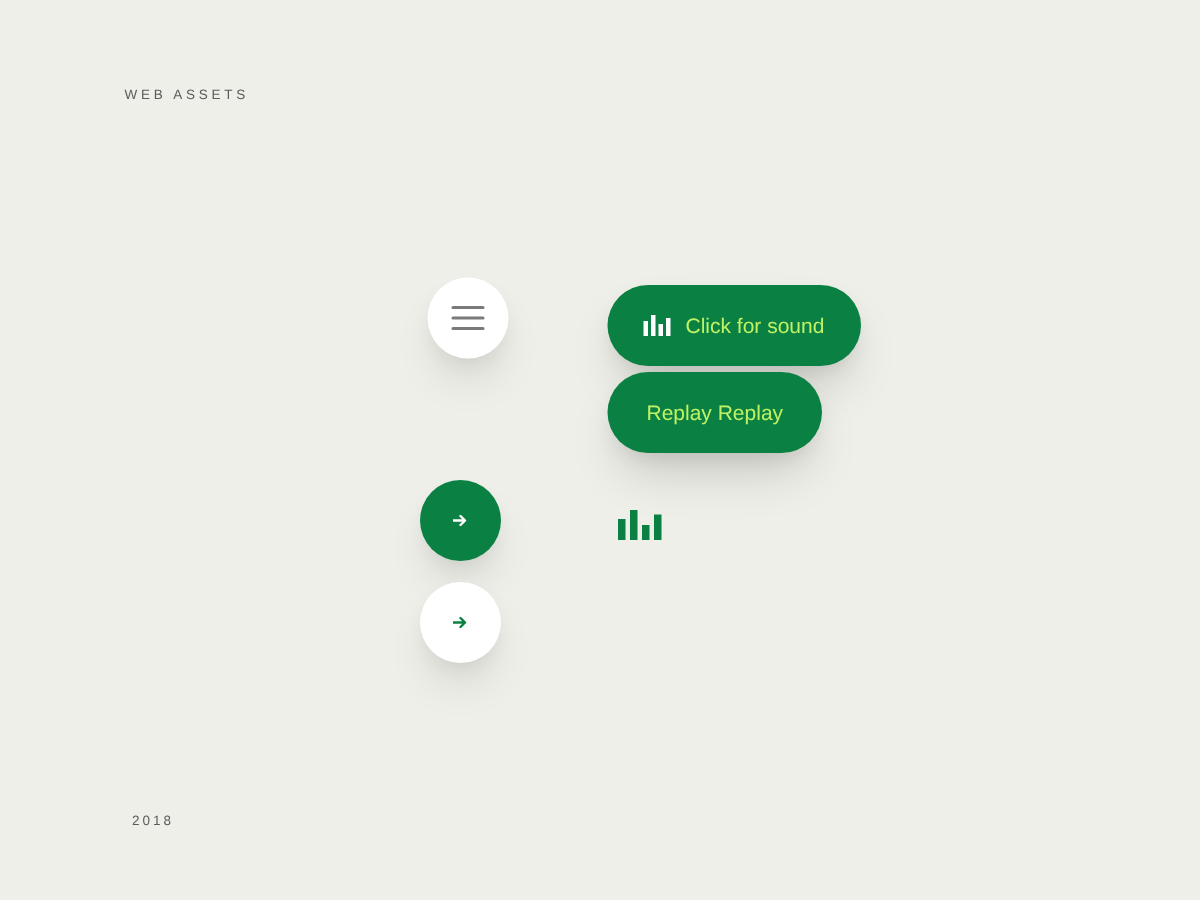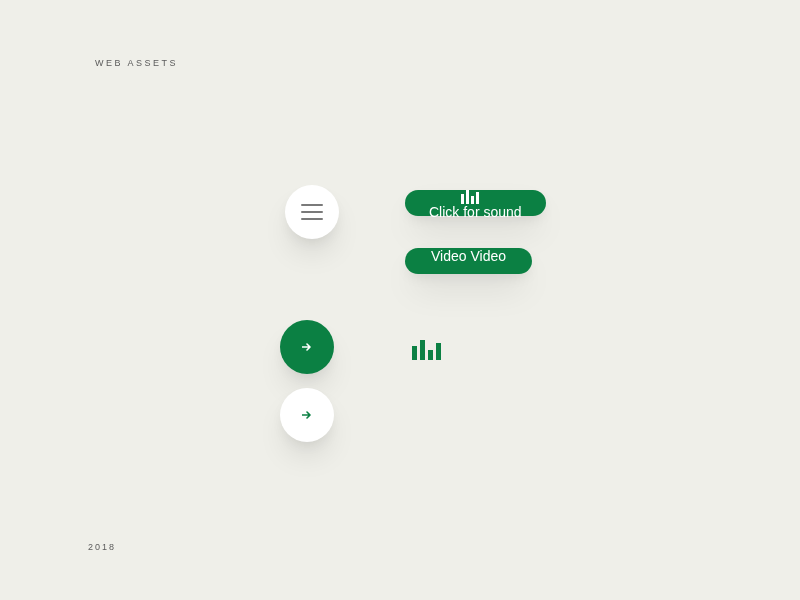--- a/index.html
+++ b/index.html
@@ -6,21 +6,21 @@
     html, body { width: 800px; height: 600px; }
     body {
       background: #efefe9;
       font-family: -apple-system, "Helvetica Neue", Arial, sans-serif;
       position: relative;
       overflow: hidden;
     }
     .page-title {
       position: absolute;
       top: 58px;
-      left: 95px;
+      left: 83px;
       font-size: 9px;
       letter-spacing: 2.5px;
       color: #5b5b5b;
       font-weight: 400;
     }
     .footer-year {
       position: absolute;
       bottom: 48px;
       left: 88px;
       font-size: 9px;
@@ -61,32 +61,31 @@
     .arrow-green-btn { top: 320px; left: 280px; }
     .arrow-white-btn { top: 388px; left: 280px; }
 
     .arrow-right-white { display:flex; align-items:center; }
     .arrow-right-green { display:flex; align-items:center; }
 
     
     .pill {
       position: absolute;
       background: #0b8043;
-      color: #ffffff;
+      color: #bef264;
       font-size: 14px;
       font-weight: 300;
       border-radius: 999px;
-      height: 26px;
+      height: 54px;
       display: flex;
       align-items: center;
       padding: 0 24px;
       box-shadow: 0 18px 34px -8px rgba(0,0,0,0.18), 0 6px 14px -4px rgba(0,0,0,0.10);
       cursor: pointer;
       white-space: nowrap;
-      flex-direction: column;
     }
     .sound-btn { top: 190px; left: 405px; }
     .replay-btn { top: 248px; left: 405px; padding: 0 26px; }
 
     .pill .eq-icon { margin-right: 10px; display:flex; align-items:flex-end; gap:2px; }
     .pill .eq-icon span { display:block; width:3px; background:#fff; }
     .pill .eq-icon span:nth-child(1){ height:10px; }
     .pill .eq-icon span:nth-child(2){ height:14px; }
     .pill .eq-icon span:nth-child(3){ height:8px; }
     .pill .eq-icon span:nth-child(4){ height:12px; }
@@ -123,21 +122,21 @@
   <span class="eq-icon">
     <span></span>
       <span></span>
       <span></span>
       <span></span>
   </span>
   <span>Click for sound</span>
 </div>
 
 <div class="pill replay-btn">
-  <span>Video Video</span>
+  <span>Replay Replay</span>
 </div>
 
 <div class="circle-btn circle-green arrow-green-btn">
   <span class="arrow-right-white">
     <svg width="10" height="8" viewBox="0 0 10 8">
         <path d="M0 4 H7 M5 1 L8 4 L5 7" stroke="#ffffff" stroke-width="1.6" fill="none" stroke-linecap="round" stroke-linejoin="round"></path>
       </svg>
   </span>
 </div>
 

